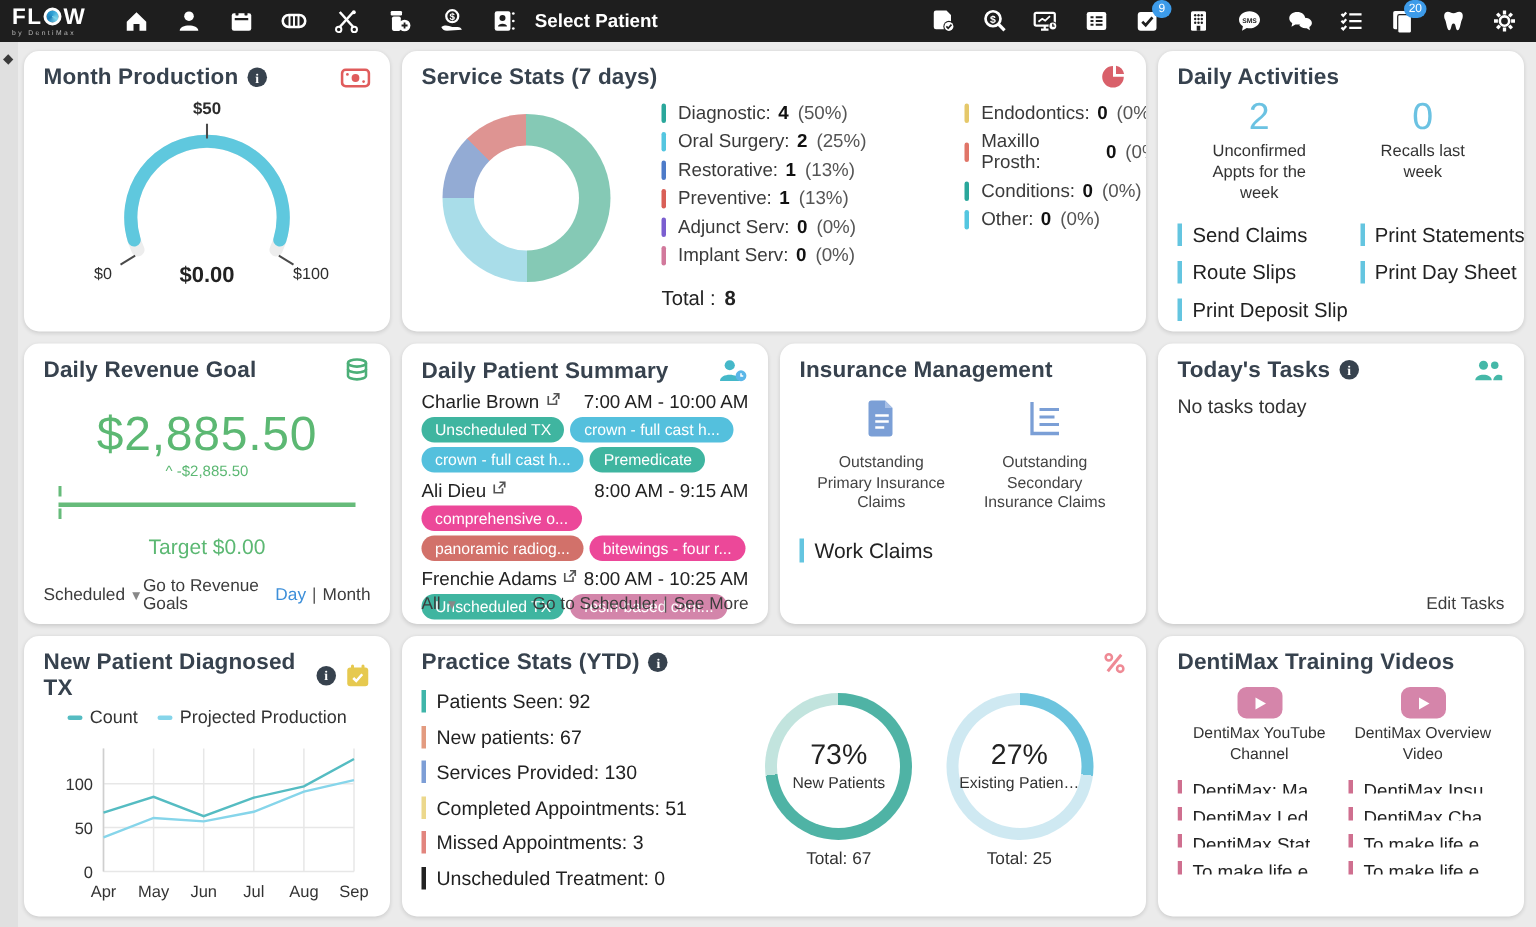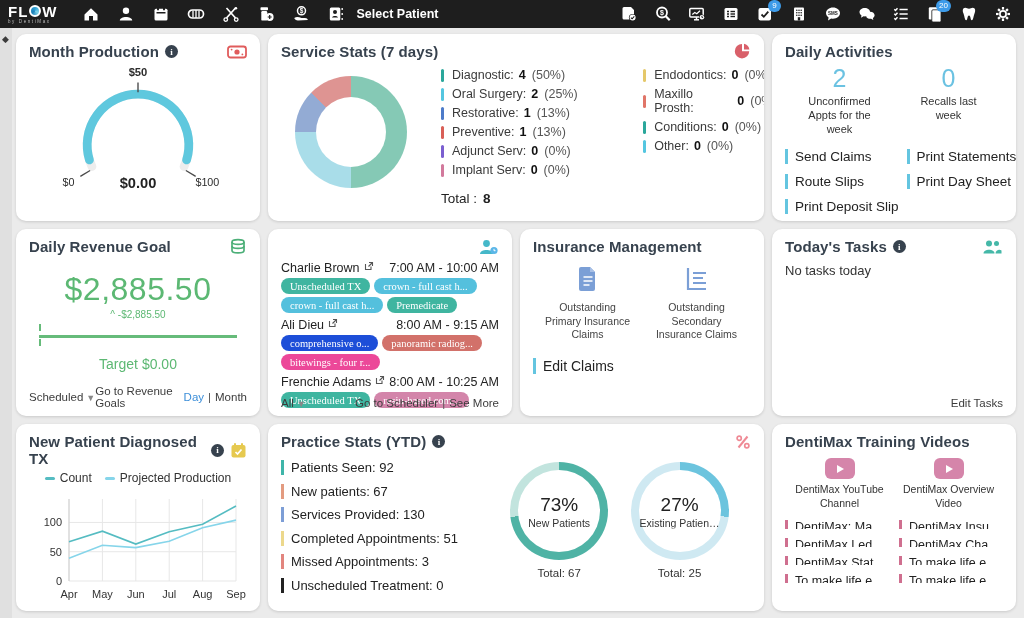--- a/index.html
+++ b/index.html
@@ -61,21 +61,21 @@
   .rev-line .tick-b{position:absolute;left:0;top:9px;width:1.5px;height:7px;background:#66bb7a;}
   .rev-target{text-align:center;font-size:14px;color:#5cb873;margin-top:14px;}
   .blue{color:#3d8fd9;}
   .pipe{color:#555;margin:0 4px;}
   
   .pat-row{margin-top:5px;}
   .pat-head{display:flex;align-items:flex-start;font-size:12.5px;color:#222;}
   .pat-name{white-space:nowrap;}
   .ext-icon{margin-left:4px;display:inline-flex;cursor:pointer;}
   .pat-time{margin-left:auto;font-size:12.5px;color:#222;white-space:nowrap;}
-  .pills{display:flex;flex-wrap:wrap;gap:3px 4px;margin-top:3px;font-family:Liberation Serif, serif;}
+  .pills{display:flex;flex-wrap:wrap;gap:3px 4px;margin-top:3px;}
   .pill{color:#fff;font-size:10.5px;padding:2.5px 9px;border-radius:11px;white-space:nowrap;cursor:pointer;}
   
   .ins-row{display:flex;margin-top:10px;}
   .ins-col{flex:1;text-align:center;cursor:pointer;}
   .ins-lbl{font-size:10.5px;color:#444;margin-top:4px;line-height:1.3;padding:0 8px;}
   .ins-work{margin-top:16px;}
   .ins-work .bar-link{font-size:14px;}
   
   .tasks-empty{font-size:13px;color:#333;margin-top:8px;}
   
@@ -463,20 +463,21 @@
         <span><span>Scheduled</span><span class="caret">▼</span></span>
         <span style="margin:0 auto;">Go to Revenue Goals</span>
         <span>
           <span class="blue">Day</span><span class="pipe">|</span><span>Month</span>
         </span>
       </div>
     </div>
 
     <div class="card">
       <div class="card-head">
+        <span class="card-title">Daily Patient Summary</span>
         <span class="corner-icon">
           <svg width="21" height="18" viewBox="0 0 21 18">
               <circle cx="8.5" cy="5.5" r="3.4" fill="#45b8c9"></circle>
               <path d="M2 16 c0 -5.5 13 -5.5 13 0 z" fill="#45b8c9"></path>
               <circle cx="16" cy="12.5" r="3.6" fill="#5ab6e8"></circle>
               <path d="M16 10.8 v1.9 h1.5" stroke="#fff" stroke-width="1" fill="none"></path>
             </svg>
         </span>
       </div>
       <div id="patients">
@@ -503,21 +504,21 @@
               <span class="pat-name">Ali Dieu</span>
               <span class="ext-icon">
                 <svg width="10" height="10" viewBox="0 0 10 10">
                   <path d="M1.5 3 v5.5 h5.5 v-3" fill="none" stroke="#555" stroke-width="1.1"></path>
                   <path d="M5 1.5 h3.5 v3.5 M8.5 1.5 L4.5 5.5" fill="none" stroke="#555" stroke-width="1.1"></path>
                 </svg>
               </span>
               <span class="pat-time">8:00 AM - 9:15 AM</span>
             </div>
             <div class="pills">
-              <span class="pill" style="background: #1d4ed8;">comprehensive o...</span>
+              <span class="pill" style="background: #ec4899;">comprehensive o...</span>
               <span class="pill" style="background: rgb(210, 113, 106);">panoramic radiog...</span>
               <span class="pill" style="background: #ec4899;">bitewings - four r...</span>
             </div>
           </div>
           <div class="pat-row">
             <div class="pat-head">
               <span class="pat-name">Frenchie Adams</span>
               <span class="ext-icon">
                 <svg width="10" height="10" viewBox="0 0 10 10">
                   <path d="M1.5 3 v5.5 h5.5 v-3" fill="none" stroke="#555" stroke-width="1.1"></path>
@@ -567,21 +568,21 @@
                   <line x1="9" y1="8" x2="22" y2="8"></line>
                   <line x1="9" y1="13" x2="19" y2="13"></line>
                   <line x1="9" y1="18" x2="22" y2="18"></line>
                 </g>
               </svg>
           </span>
           <div class="ins-lbl">Outstanding Secondary Insurance Claims</div>
         </div>
       </div>
       <div class="ins-work">
-        <div class="bar-link">Edit Claims</div>
+        <div class="bar-link">Work Claims</div>
       </div>
     </div>
 
     <div class="card">
       <div class="card-head">
         <span class="card-title">Today's Tasks</span>
         <span class="info-icon">i</span>
         <span class="corner-icon">
           <svg width="21" height="16" viewBox="0 0 21 16">
               <circle cx="7" cy="4.5" r="3" fill="#45b8a8"></circle>

